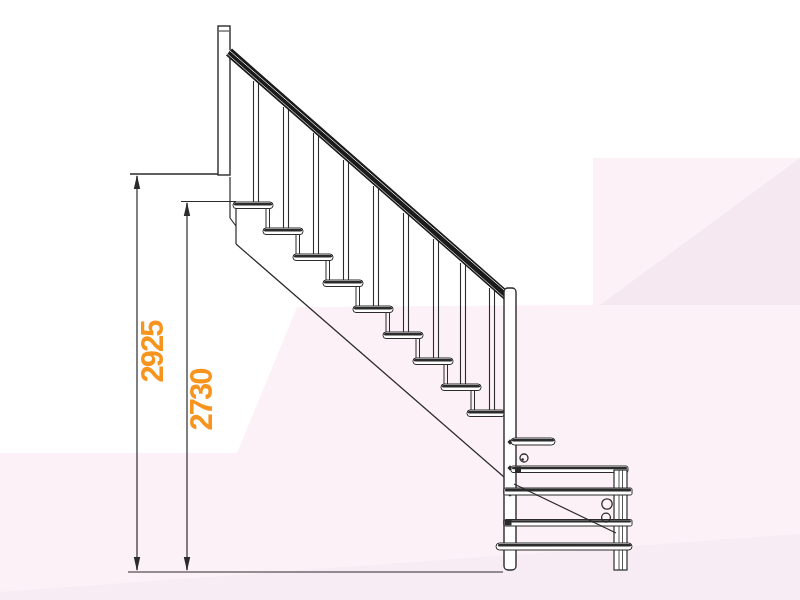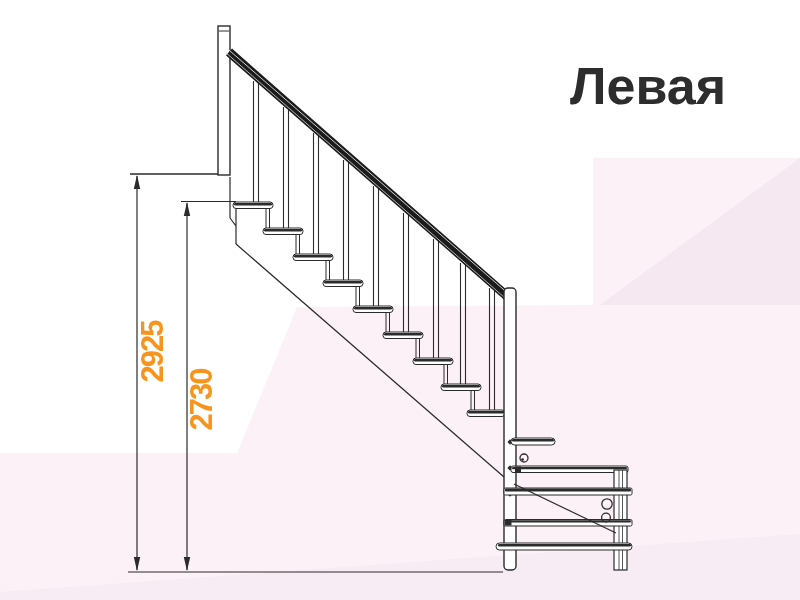--- a/index.html
+++ b/index.html
@@ -171,14 +171,13 @@
       <g>
         <line x1="181" y1="201.5" x2="236" y2="201.5" stroke-width="1.1"></line>
         <line x1="187" y1="203" x2="187" y2="570" stroke-width="1.2"></line>
         <polygon points="187,202 183.8,216 190.2,216" fill="#2B2B2B" stroke="none"></polygon>
         <polygon points="187,571 183.8,557 190.2,557" fill="#2B2B2B" stroke="none"></polygon>
         <text class="dim-text" x="212" y="400" text-anchor="middle" transform="rotate(-90 212 400)" stroke="none" fill="#F7941E">2730</text>
       </g>
     </g>
   </svg>
 
-  <div class="title">Левая</div>
 </div>
 
 </body></html>

